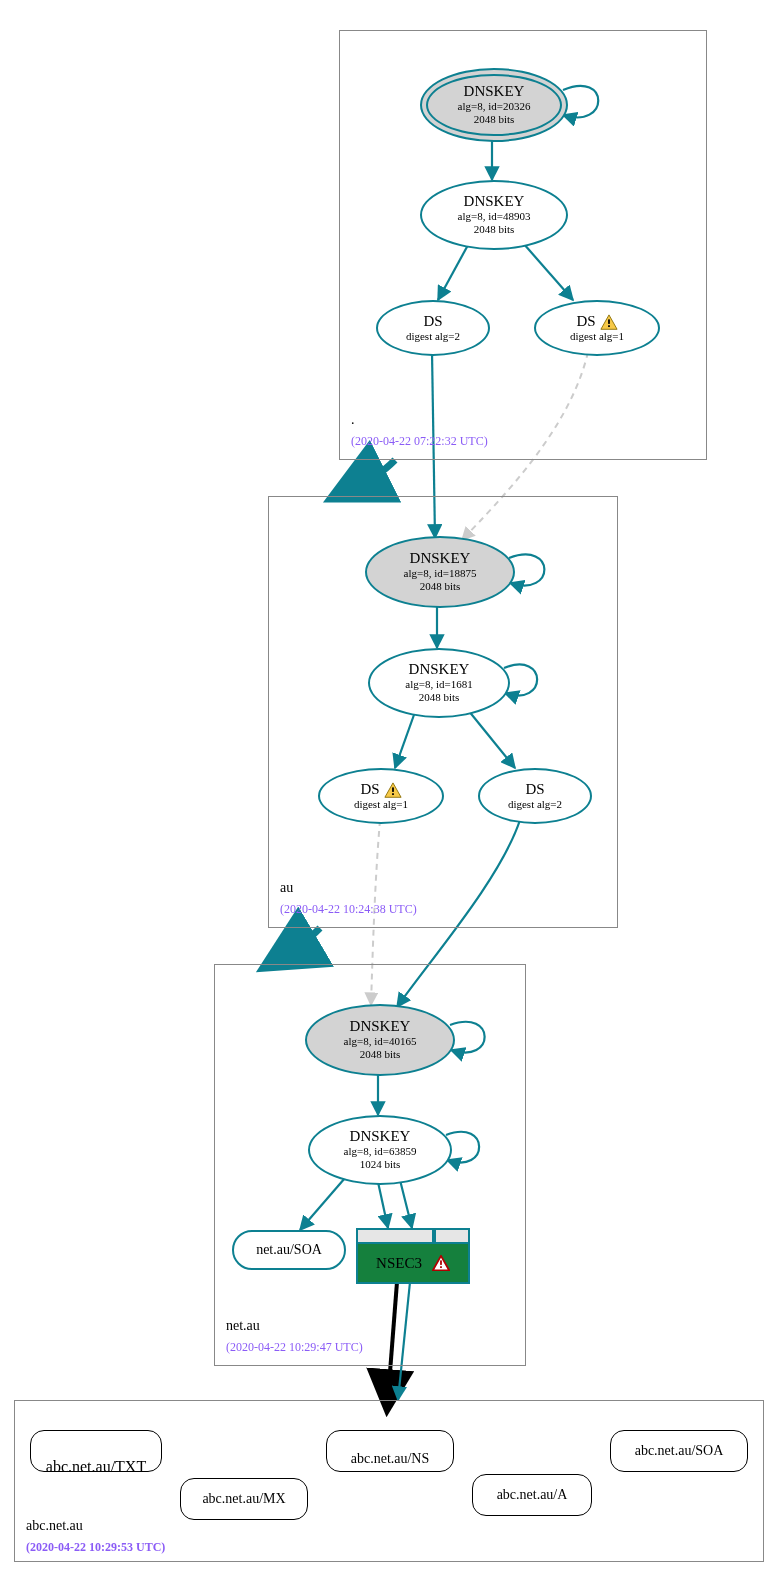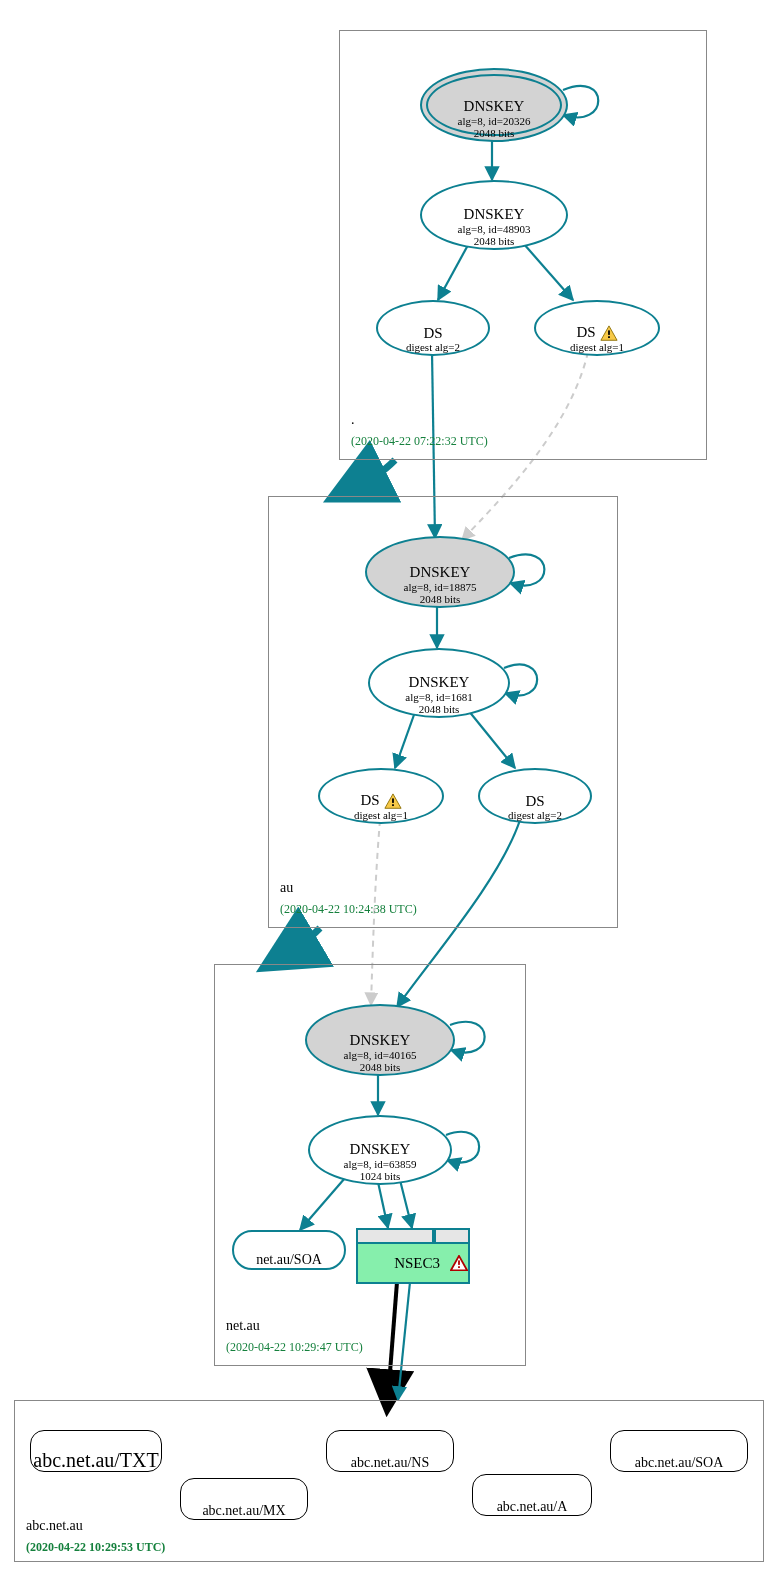--- a/index.html
+++ b/index.html
@@ -17,28 +17,28 @@
     background: transparent;
   }
   .zone-label {
     position: absolute;
     font-size: 14px;
     color: #000;
   }
   .zone-sublabel {
     position: absolute;
     font-size: 12px;
-    color: #15803d;
+    color: #8b5cf6;
   }
   .node {
     position: absolute;
     display: flex;
     flex-direction: column;
     align-items: center;
-    justify-content: flex-end;
+    justify-content: center;
     text-align: center;
   }
   .ellipse {
     border: 2px solid #0d8091;
     border-radius: 50%;
     background: #fff;
   }
   .ellipse.grey {
     background: #d3d3d3;
   }
@@ -67,21 +67,21 @@
   }
   .node-sub {
     font-size: 11px;
     line-height: 1.15;
     position: relative;
     z-index: 2;
   }
   .nsec3-box {
     position: absolute;
     border: 2px solid #0d8091;
-    background: #86efac;
+    background: #15803d;
   }
   .nsec3-tab1 {
     position: absolute;
     border: 2px solid #0d8091;
     background: #e6e6e6;
   }
   .nsec3-tab2 {
     position: absolute;
     border: 2px solid #0d8091;
     background: #e6e6e6;
@@ -269,21 +269,21 @@
   <span class="warn-triangle">
     <svg viewBox="0 0 20 18">
         <path d="M10 1 L19 17 L1 17 Z" fill="#fff" stroke="#b00000" stroke-width="2"></path>
         <rect x="9" y="6" width="2" height="5" fill="#b00000"></rect>
         <rect x="9" y="12.5" width="2" height="2" fill="#b00000"></rect>
       </svg>
   </span>
 </div>
 
 <div class="node roundrect black" style="left:30px;  top:1430px; width:130px; height:40px;">
-  <span class="node-title" style="font-size:20px;margin-top:32px;">abc.net.au/TXT</span>
+  <span class="node-title" style="font-size:16px;margin-top:32px;">abc.net.au/TXT</span>
 </div>
 <div class="node roundrect black" style="left:180px; top:1430px; width:126px; height:40px;margin-top:48px;">
   <span class="node-title" style="font-size:14px;">abc.net.au/MX</span>
 </div>
 <div class="node roundrect black" style="left:326px; top:1430px; width:126px; height:40px;">
   <span class="node-title" style="font-size:14px;margin-top:16px;">abc.net.au/NS</span>
 </div>
 <div class="node roundrect black" style="left:472px; top:1474px; width:118px; height:40px;">
   <span class="node-title" style="font-size:14px;">abc.net.au/A</span>
 </div>

